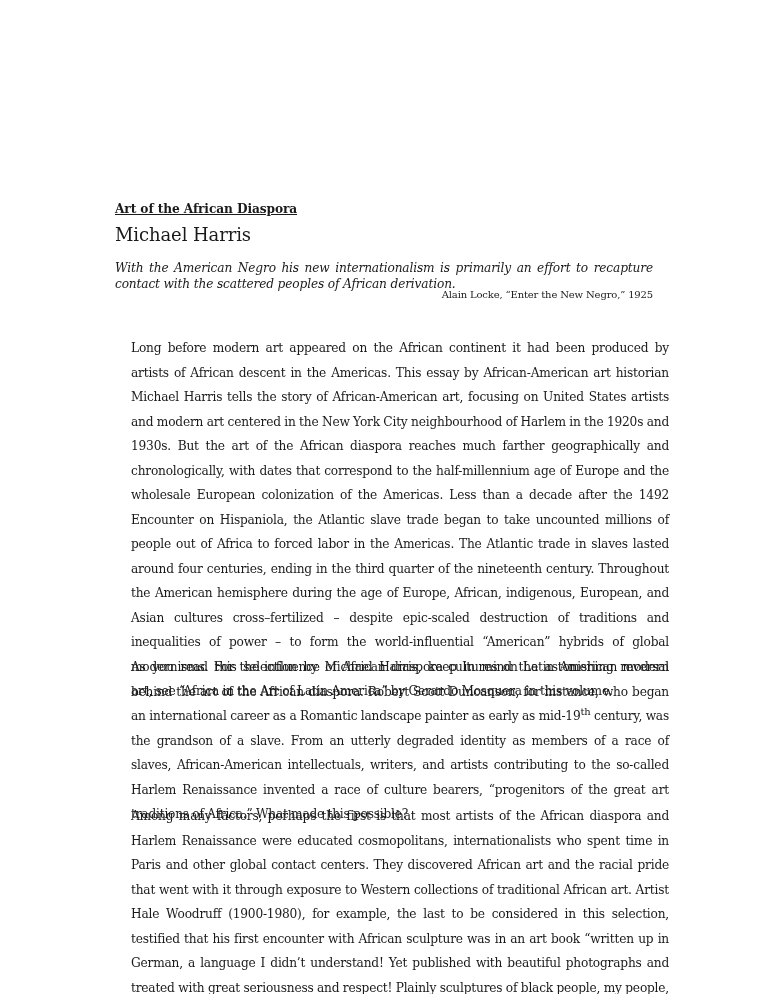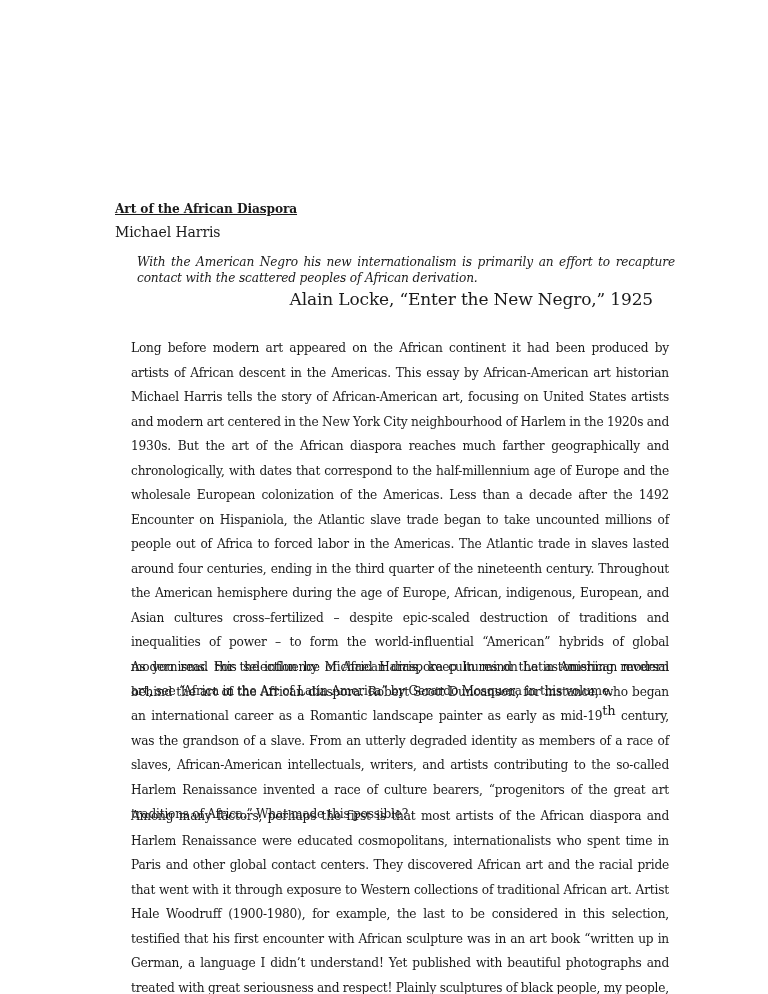--- a/index.html
+++ b/index.html
@@ -28,58 +28,57 @@
       font-weight: bold;
       font-size: 12.2px;
       white-space: nowrap;
       letter-spacing: -0.1px;
       text-decoration: underline;
     }
     .author {
       position: absolute;
       top: 224px;
       left: 0;
-      font-size: 14px;
+      font-size: 18px;
       white-space: nowrap;
       letter-spacing: -0.1px;
       text-align: center;
     }
     .epigraph {
       position: absolute;
-      top: 254px;
+      top: 260px;
       left: 0;
       width: 538px;
       font-style: italic;
       font-size: 12.2px;
       line-height: 16px;
       text-align: justify;
       letter-spacing: -0.15px;
-      margin-left: 22px;
     }
     .attribution {
       position: absolute;
       top: 289px;
       right: 0;
-      font-size: 17px;
+      font-size: 10px;
       white-space: nowrap;
       text-align: right;
       letter-spacing: -0.15px;
     }
     .para {
       position: absolute;
       left: 16px;
       width: 538px;
       font-size: 12.2px;
       line-height: 24.5px;
       text-align: justify;
       letter-spacing: -0.2px;
       word-spacing: -0.3px;
     }
     .para sup {
-      font-size: 13px;
+      font-size: 10px;
       vertical-align: super;
       line-height: 0;
     }
     .p1 { top: 336px; }
     .p2 { top: 655px; }
     .p3 { top: 804px; }
   </style>
 </head>
 <body>
 

